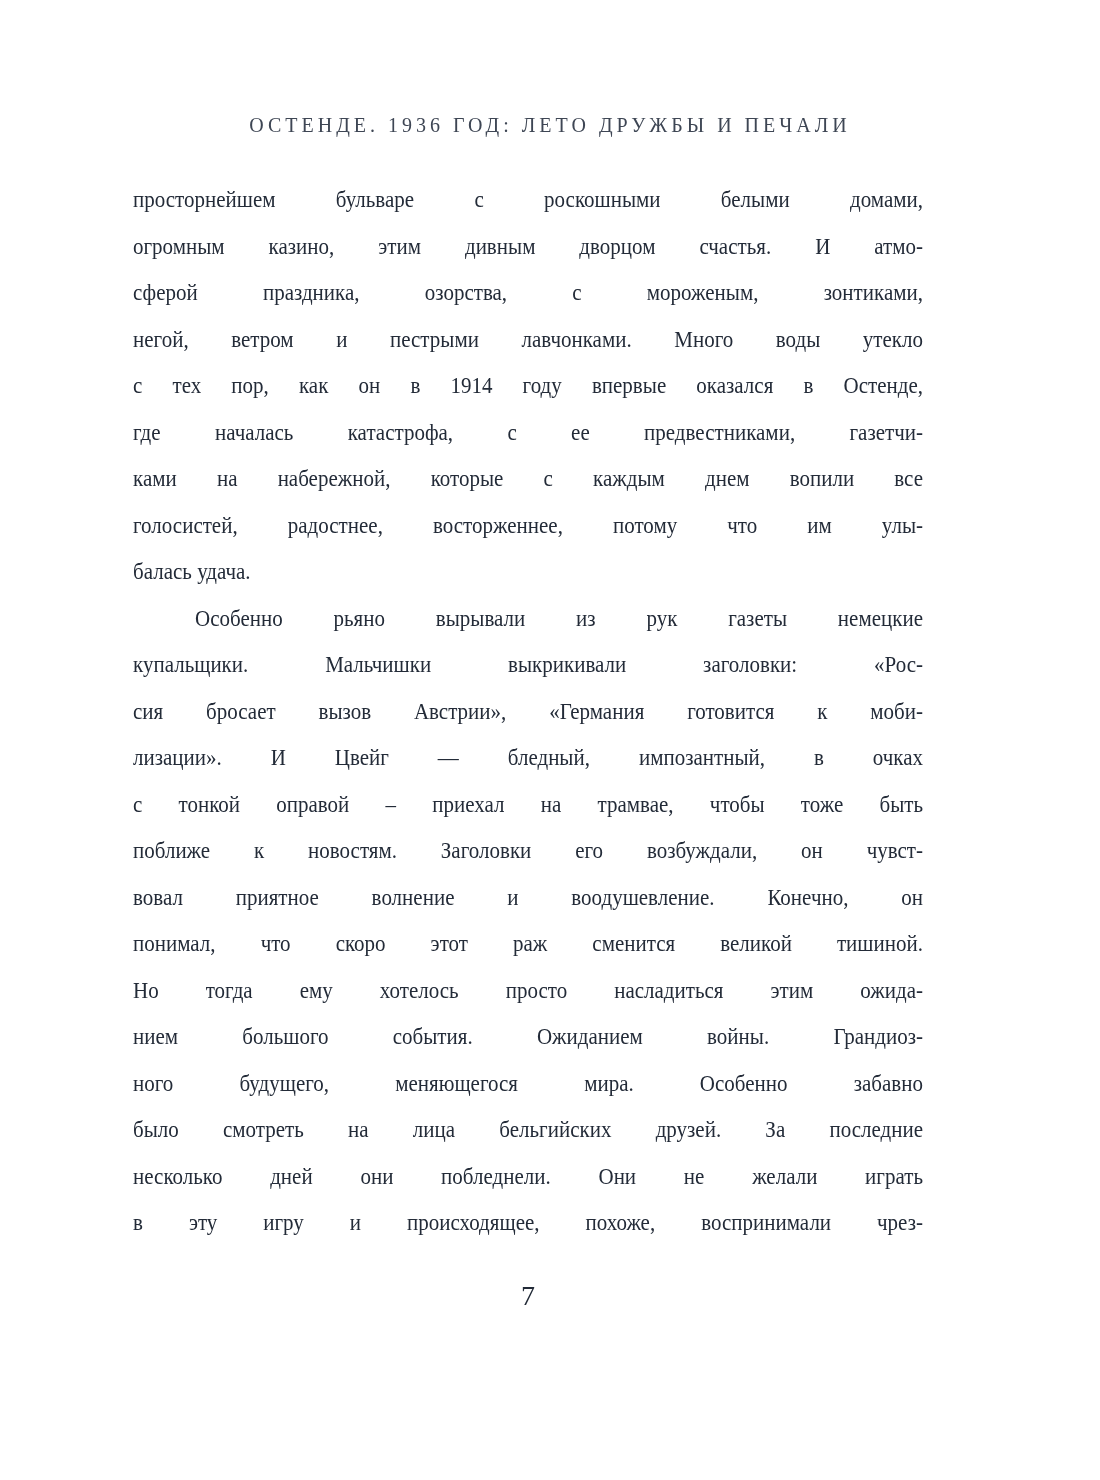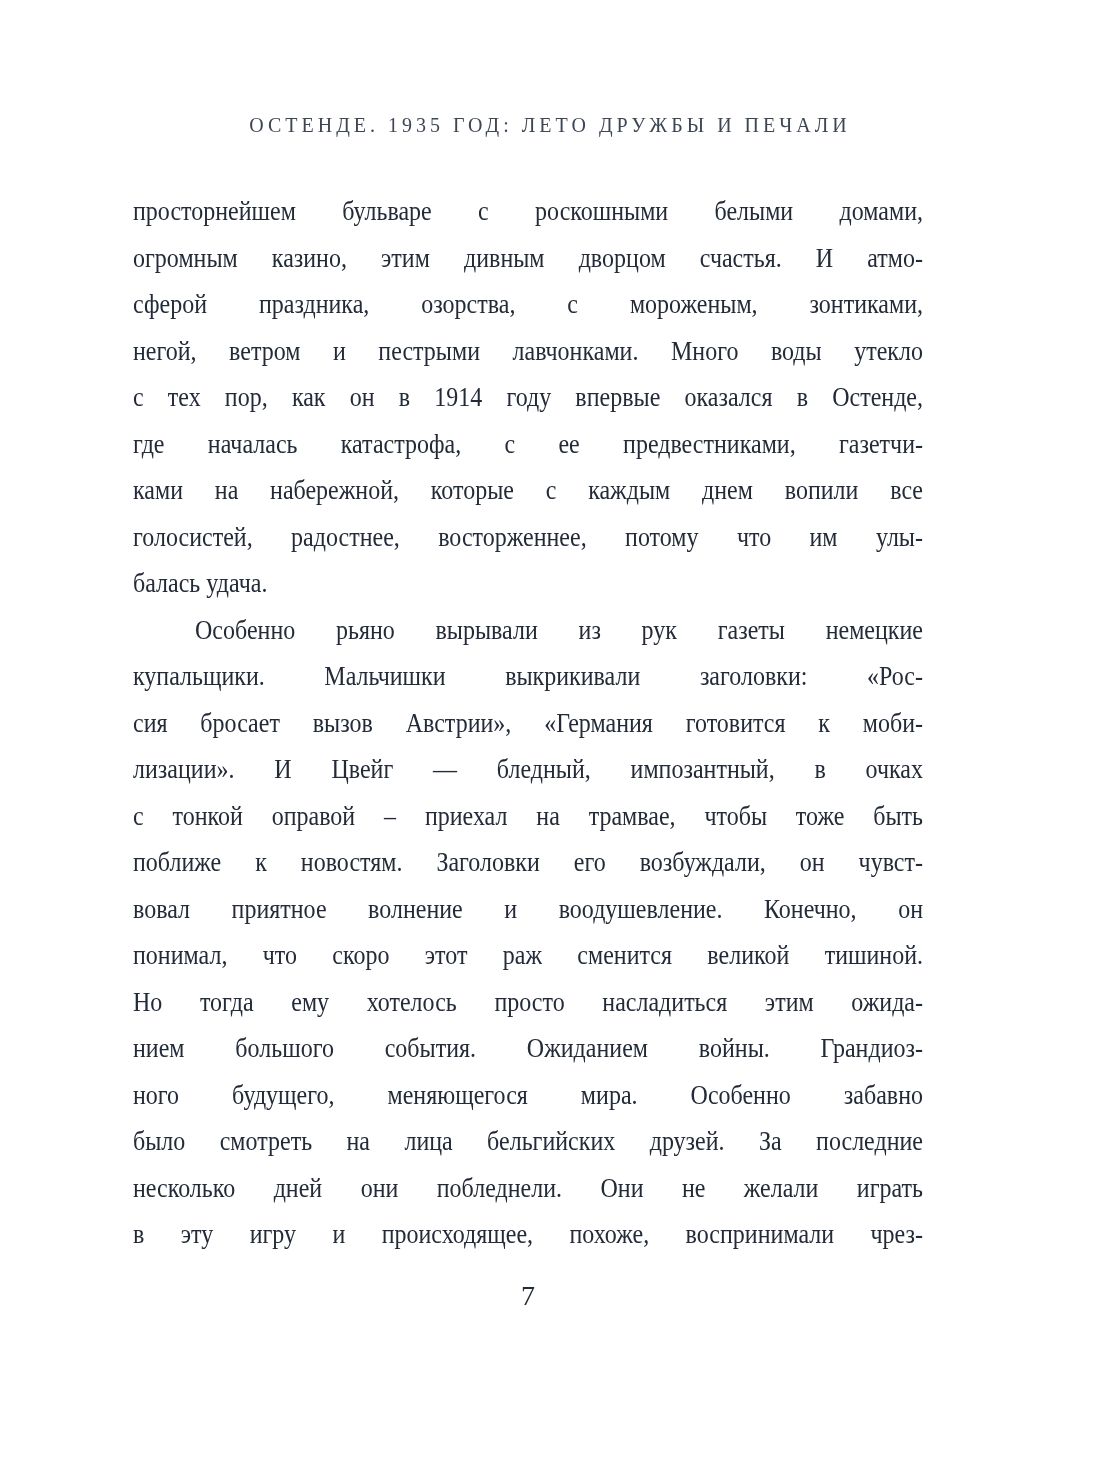--- a/index.html
+++ b/index.html
@@ -22,25 +22,25 @@
     width: 1100px;
     text-align: center;
     font-size: 20px;
     line-height: 26px;
     letter-spacing: 4px;
     font-weight: 400;
     color: var(--header-color, #3e4654);
   }
   .body-text {
     position: absolute;
-    top: 188px;
+    top: 176px;
     left: 133px;
     width: 790px;
     color: var(--text-color, #232b38);
-    font-size: 24px;
+    font-size: 21px;
   }
   .line {
     height: 46.5px;
     line-height: 46.5px;
     text-align: justify;
     text-align-last: justify;
     transform: scaleY(1.12);
     transform-origin: 50% 50%;
     overflow: visible;
   }
@@ -58,21 +58,21 @@
     text-align: center;
     font-size: 28px;
     line-height: 32px;
     color: var(--text-color, #232b38);
   }
 </style>
 </head>
 <body>
 
 <div class="book-page">
-  <div class="running-header">ОСТЕНДЕ. 1935 ГОД: ЛЕТО ДРУЖБЫ И ПЕЧАЛИ</div>
+  <div class="running-header">ОСТЕНДЕ. 1936 ГОД: ЛЕТО ДРУЖБЫ И ПЕЧАЛИ</div>
 
   <div class="body-text">
       <div class="line">просторнейшем бульваре с роскошными белыми домами,</div>
       <div class="line">огромным казино, этим дивным дворцом счастья. И атмо-</div>
       <div class="line">сферой праздника, озорства, с мороженым, зонтиками,</div>
       <div class="line">негой, ветром и пестрыми лавчонками. Много воды утекло</div>
       <div class="line">с тех пор, как он в 1914 году впервые оказался в Остенде,</div>
       <div class="line">где началась катастрофа, с ее предвестниками, газетчи-</div>
       <div class="line">ками на набережной, которые с каждым днем вопили все</div>
       <div class="line">голосистей, радостнее, восторженнее, потому что им улы-</div>

